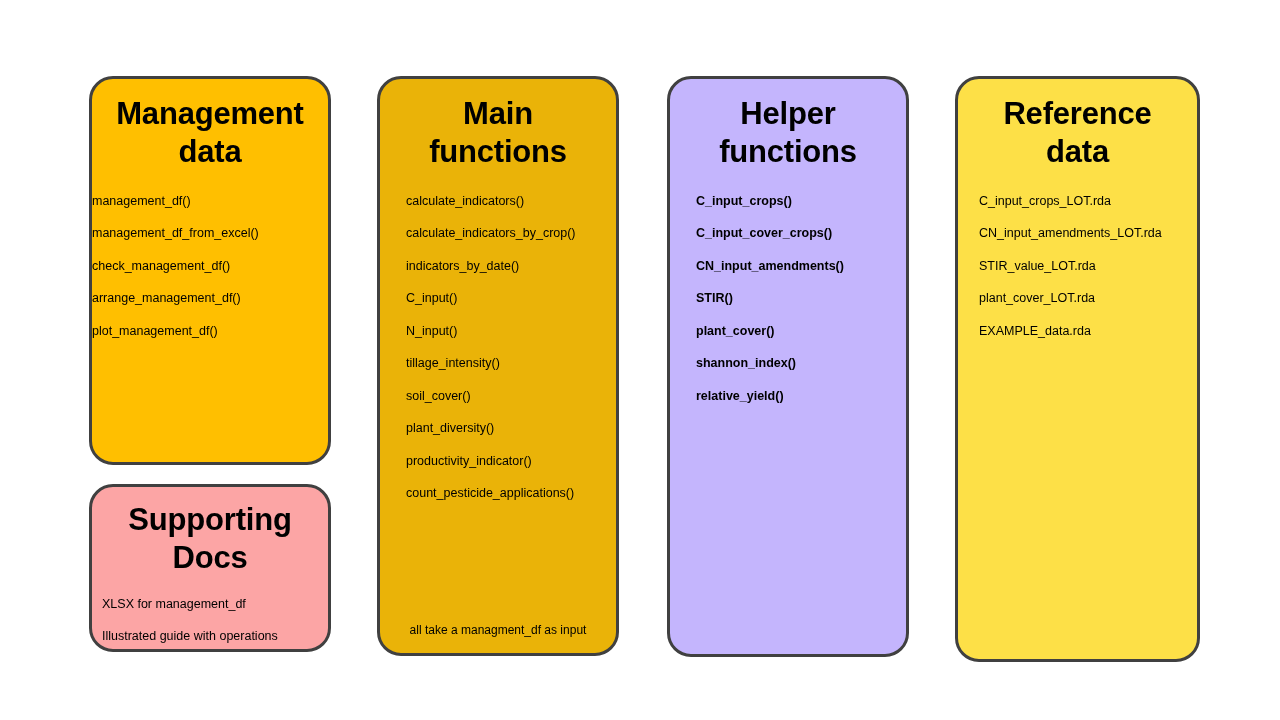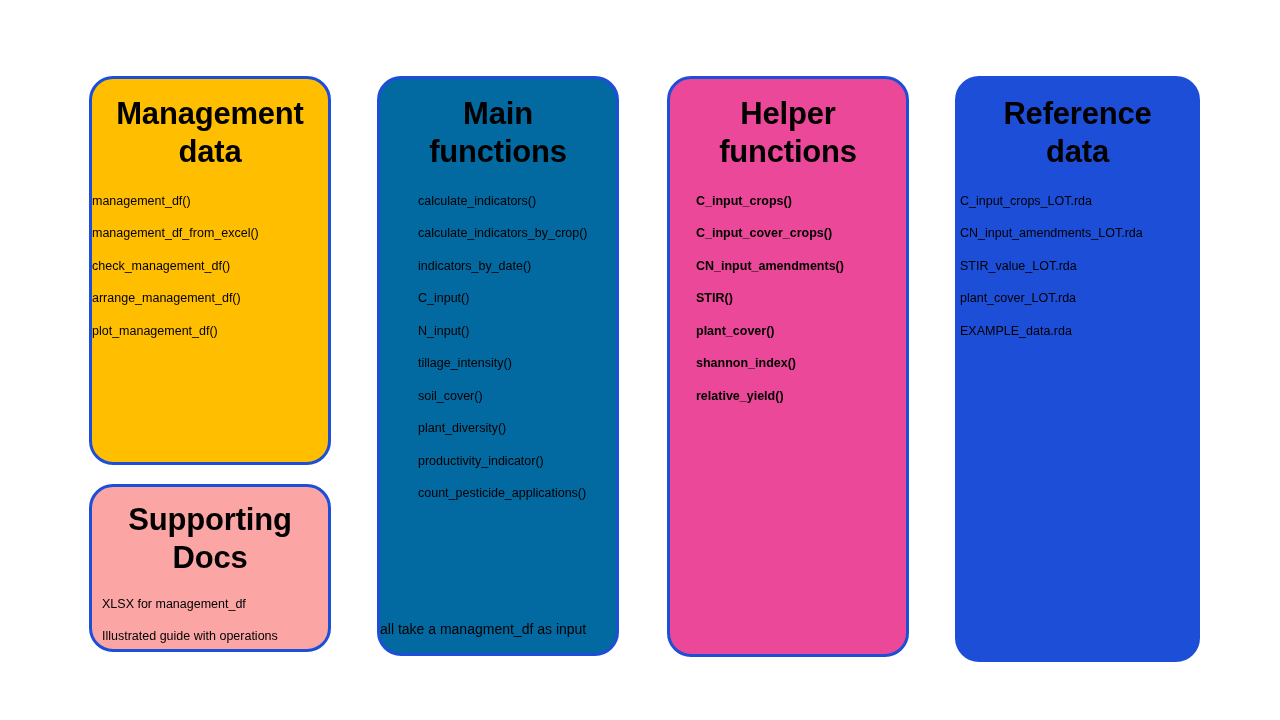--- a/index.html
+++ b/index.html
@@ -20,21 +20,21 @@
     position: absolute;
     left: 0;
     top: 0;
     width: 1280px;
     height: 720px;
   }
 
   .card {
     position: absolute;
     box-sizing: border-box;
-    border: 3px solid #1d4ed8;
+    border: 3px solid #404040;
     border-radius: 24px;
     overflow: hidden;
   }
 
   .card-title {
     text-align: center;
     font-weight: bold;
     font-size: 31px;
     line-height: 1.24;
     color: #000000;
@@ -83,64 +83,65 @@
     padding-left: 10px;
   }
   #card-supporting .item { margin-bottom: 20px; }
 
   
   #card-main {
     left: 377px;
     top: 76px;
     width: 242px;
     height: 580px;
-    background: #0369a1;
+    background: #eab308;
   }
   #card-main .item-list {
     margin-top: 23px;
-    padding-left: 38px;
+    padding-left: 26px;
   }
   #card-main .item { margin-bottom: 20px; }
 
   .footnote {
     position: absolute;
     left: 0;
     right: 0;
     bottom: 17px;
-    font-size: 14px;
+    text-align: center;
+    font-size: 12px;
     color: #000000;
     line-height: 1;
   }
 
   
   #card-helper {
     left: 667px;
     top: 76px;
     width: 242px;
     height: 581px;
-    background: #ec4899;
+    background: #c4b5fd;
   }
   #card-helper .item-list {
     margin-top: 23px;
     padding-left: 26px;
     font-weight: bold;
   }
   #card-helper .item { margin-bottom: 20px; }
 
   
   #card-reference {
     left: 955px;
     top: 76px;
     width: 245px;
     height: 586px;
-    background: #1d4ed8;
+    background: #fde047;
   }
   #card-reference .item-list {
     margin-top: 23px;
-    padding-left: 2px;
+    padding-left: 21px;
   }
   #card-reference .item { margin-bottom: 20px; }
 </style>
 </head>
 <body>
 
 <div class="canvas">
 
   <div class="card" id="card-management">
     <div class="card-title">Management data</div>

